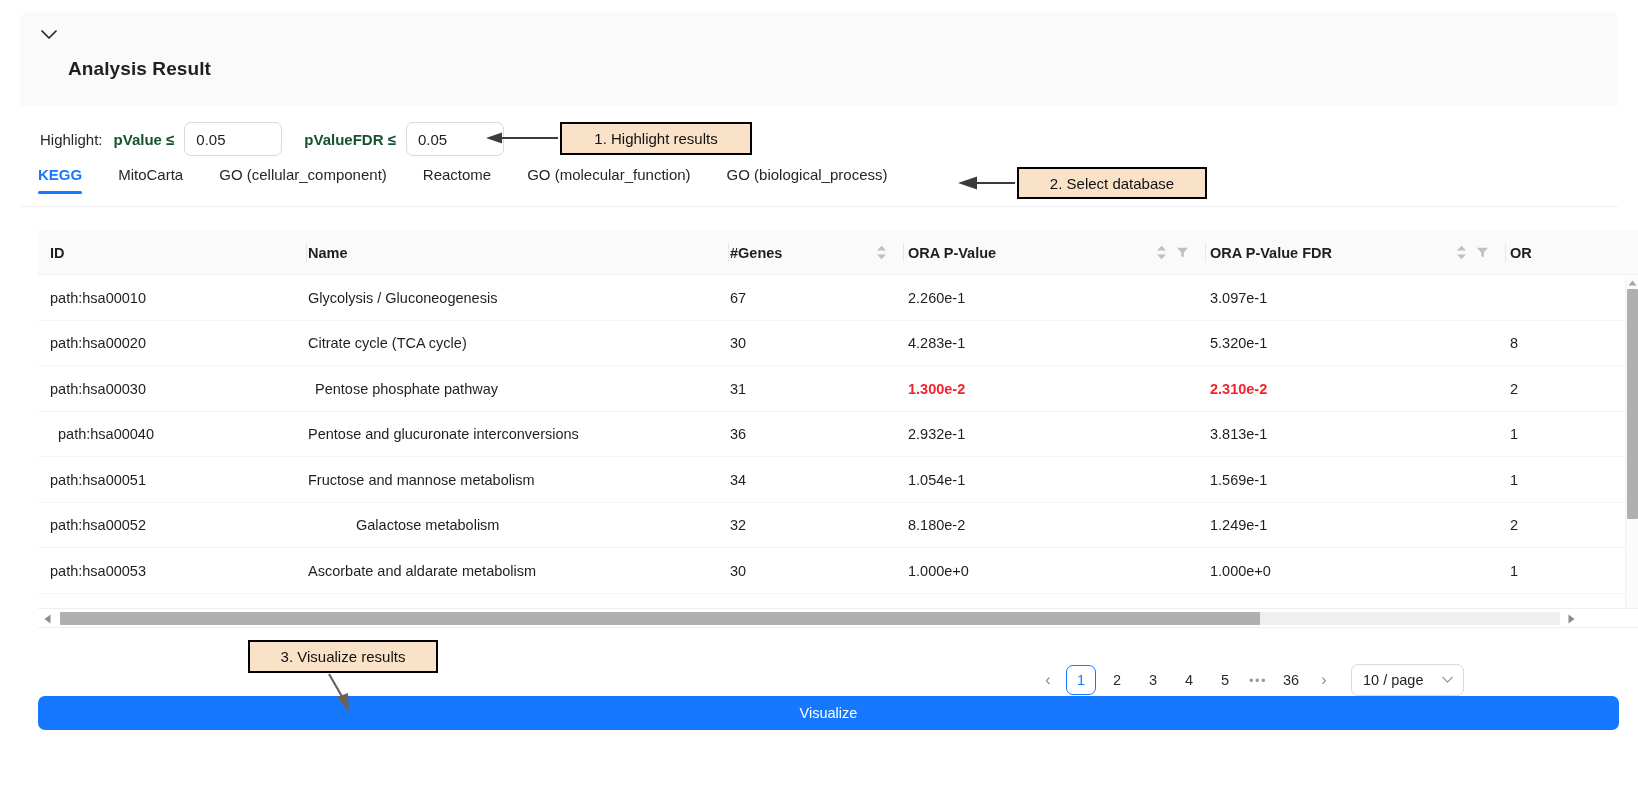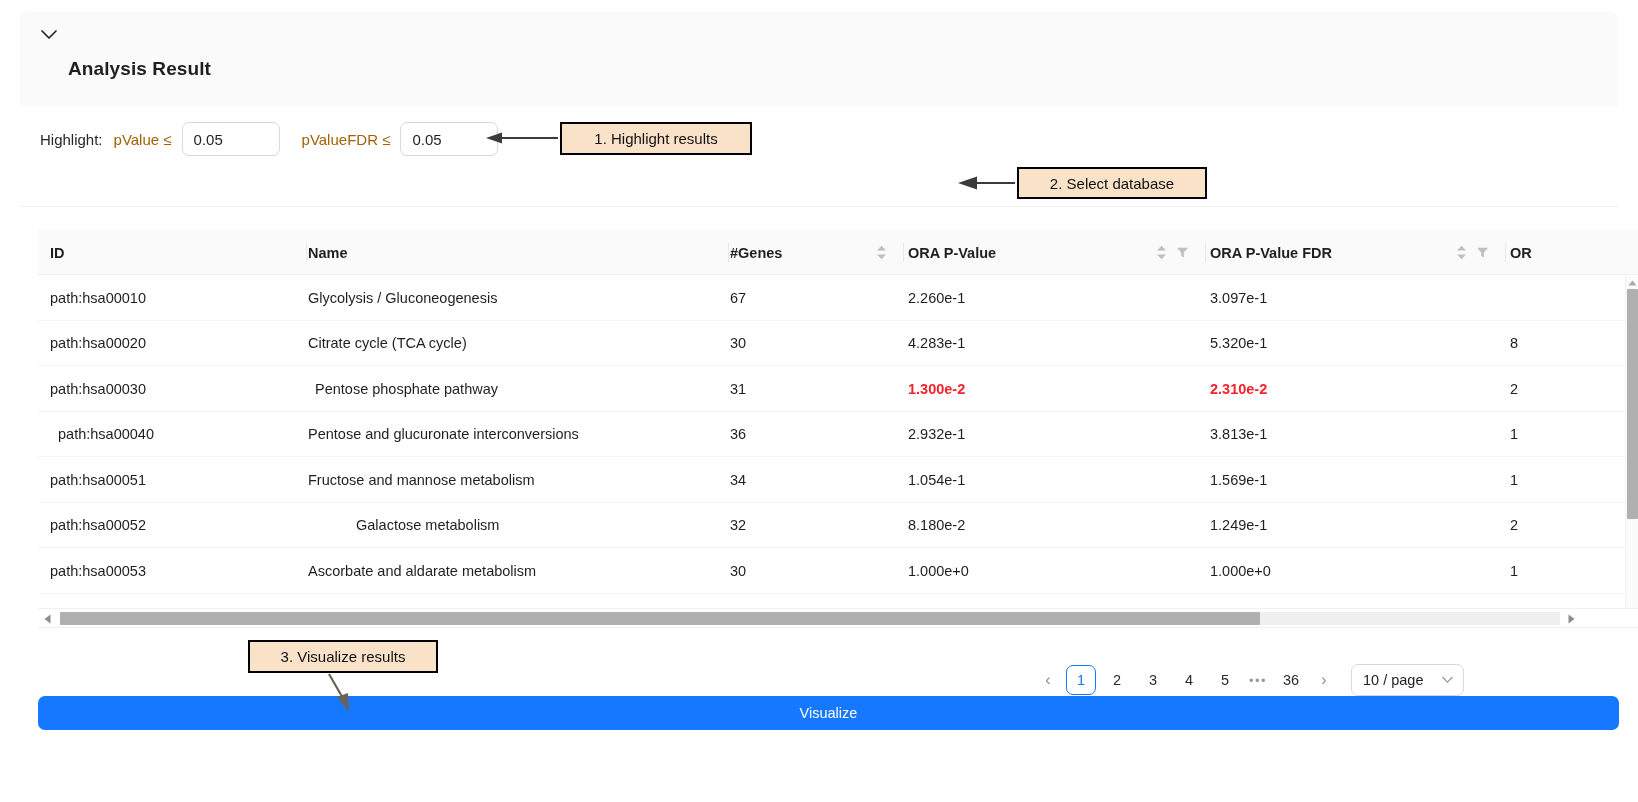--- a/index.html
+++ b/index.html
@@ -45,21 +45,21 @@
   
   .highlight-bar {
     position: absolute;
     left: 40px; top: 122px;
     height: 34px;
     display: flex; align-items: center;
     font-size: 15px;
     color: #1f1f1f;
   }
   .hl-label { margin-right: 11px; color:#262626; }
-  .hl-cond  { margin-right: 10px; color:#a16207; white-space: nowrap; }
+  .hl-cond  { margin-right: 10px; color:#14532d; white-space: nowrap; font-weight: bold; }
   .hl-input {
     width: 98px; height: 34px;
     border: 1px solid #d9d9d9;
     border-radius: 7px;
     padding: 0 11px;
     font-family: "Liberation Sans", sans-serif;
     font-size: 15px;
     color: #1f1f1f;
     background: #fff;
     outline: none;
@@ -321,20 +321,28 @@
   </div>
 
   <div class="highlight-bar">
     <span class="hl-label">Highlight:</span>
     <span class="hl-cond">pValue ≤</span>
     <input class="hl-input" type="text" value="0.05" style="">
     <span class="hl-cond">pValueFDR ≤</span>
     <input class="hl-input last" type="text" value="0.05" style="">
   </div>
 
+  <div class="tabs">
+    <div class="tab active">KEGG</div>
+    <div class="tab">MitoCarta</div>
+    <div class="tab">GO (cellular_component)</div>
+    <div class="tab">Reactome</div>
+    <div class="tab">GO (molecular_function)</div>
+    <div class="tab">GO (biological_process)</div>
+  </div>
   <div class="tabs-rule"></div>
 
   <div class="table-wrap">
 
     <div class="thead">
       <div class="th" style="left:12px;">
           <span class="th-label">ID</span>
         </div>
       <div class="th-divider" style="left:268px;"></div>
       <div class="th" style="left:270px;">

